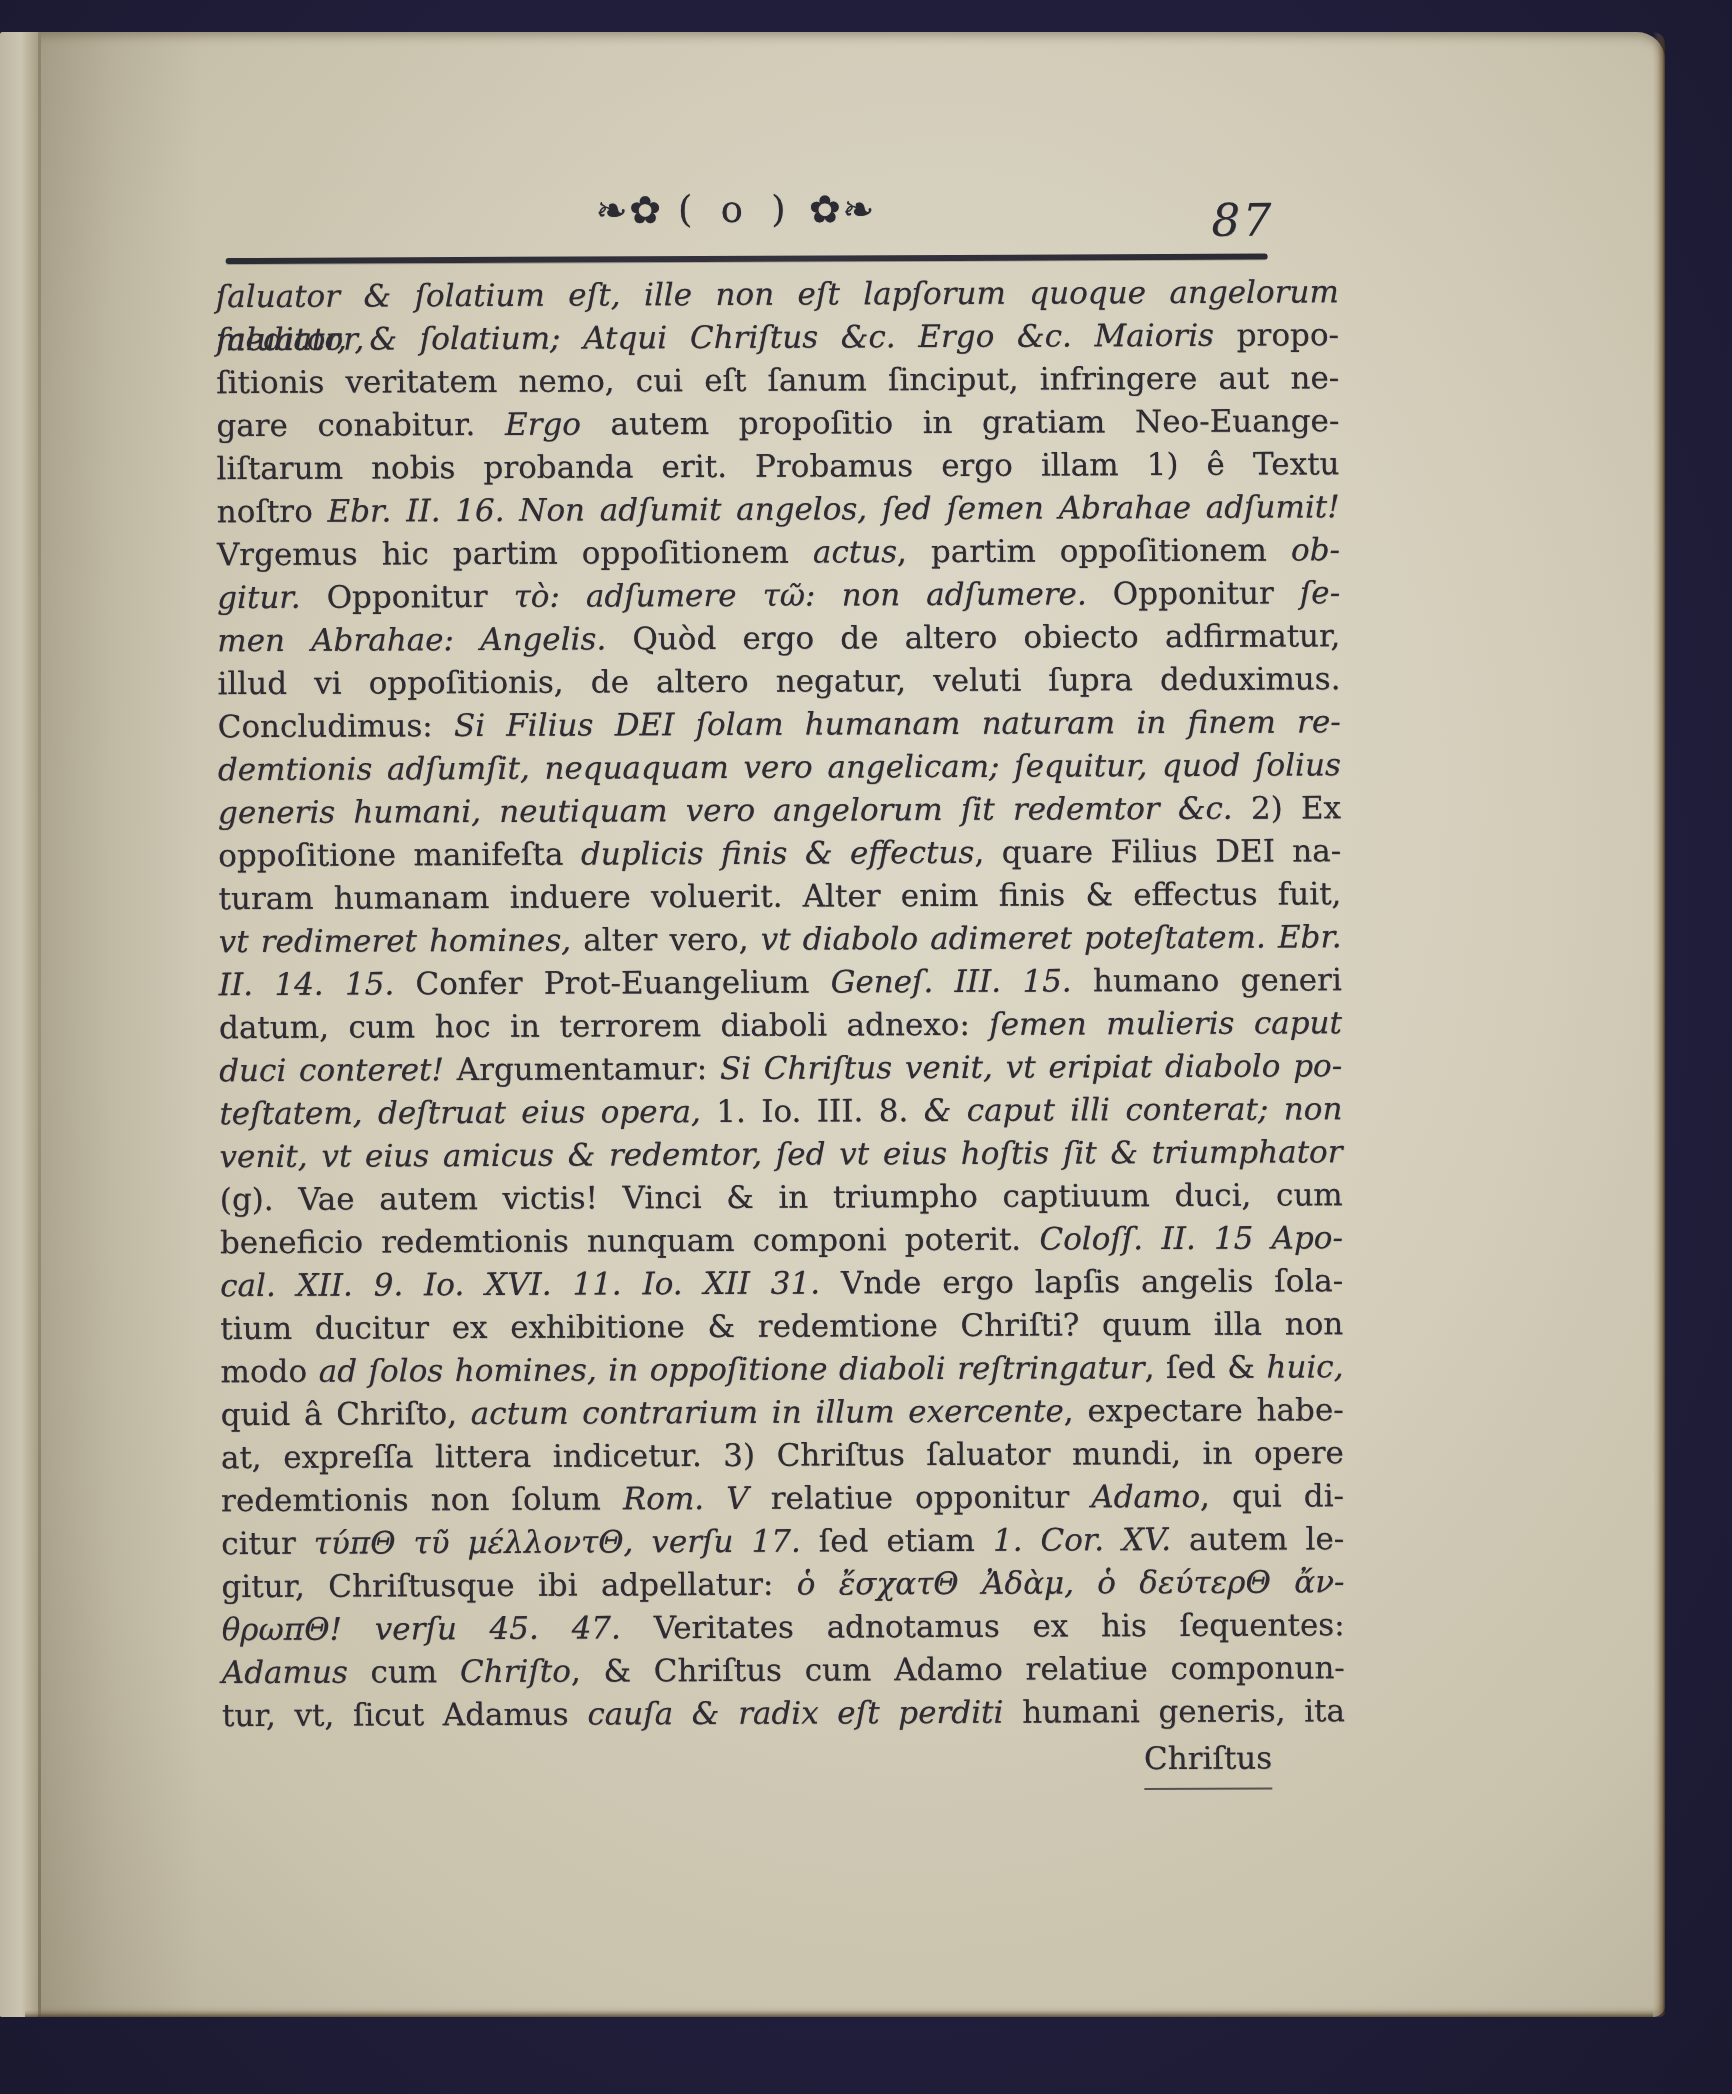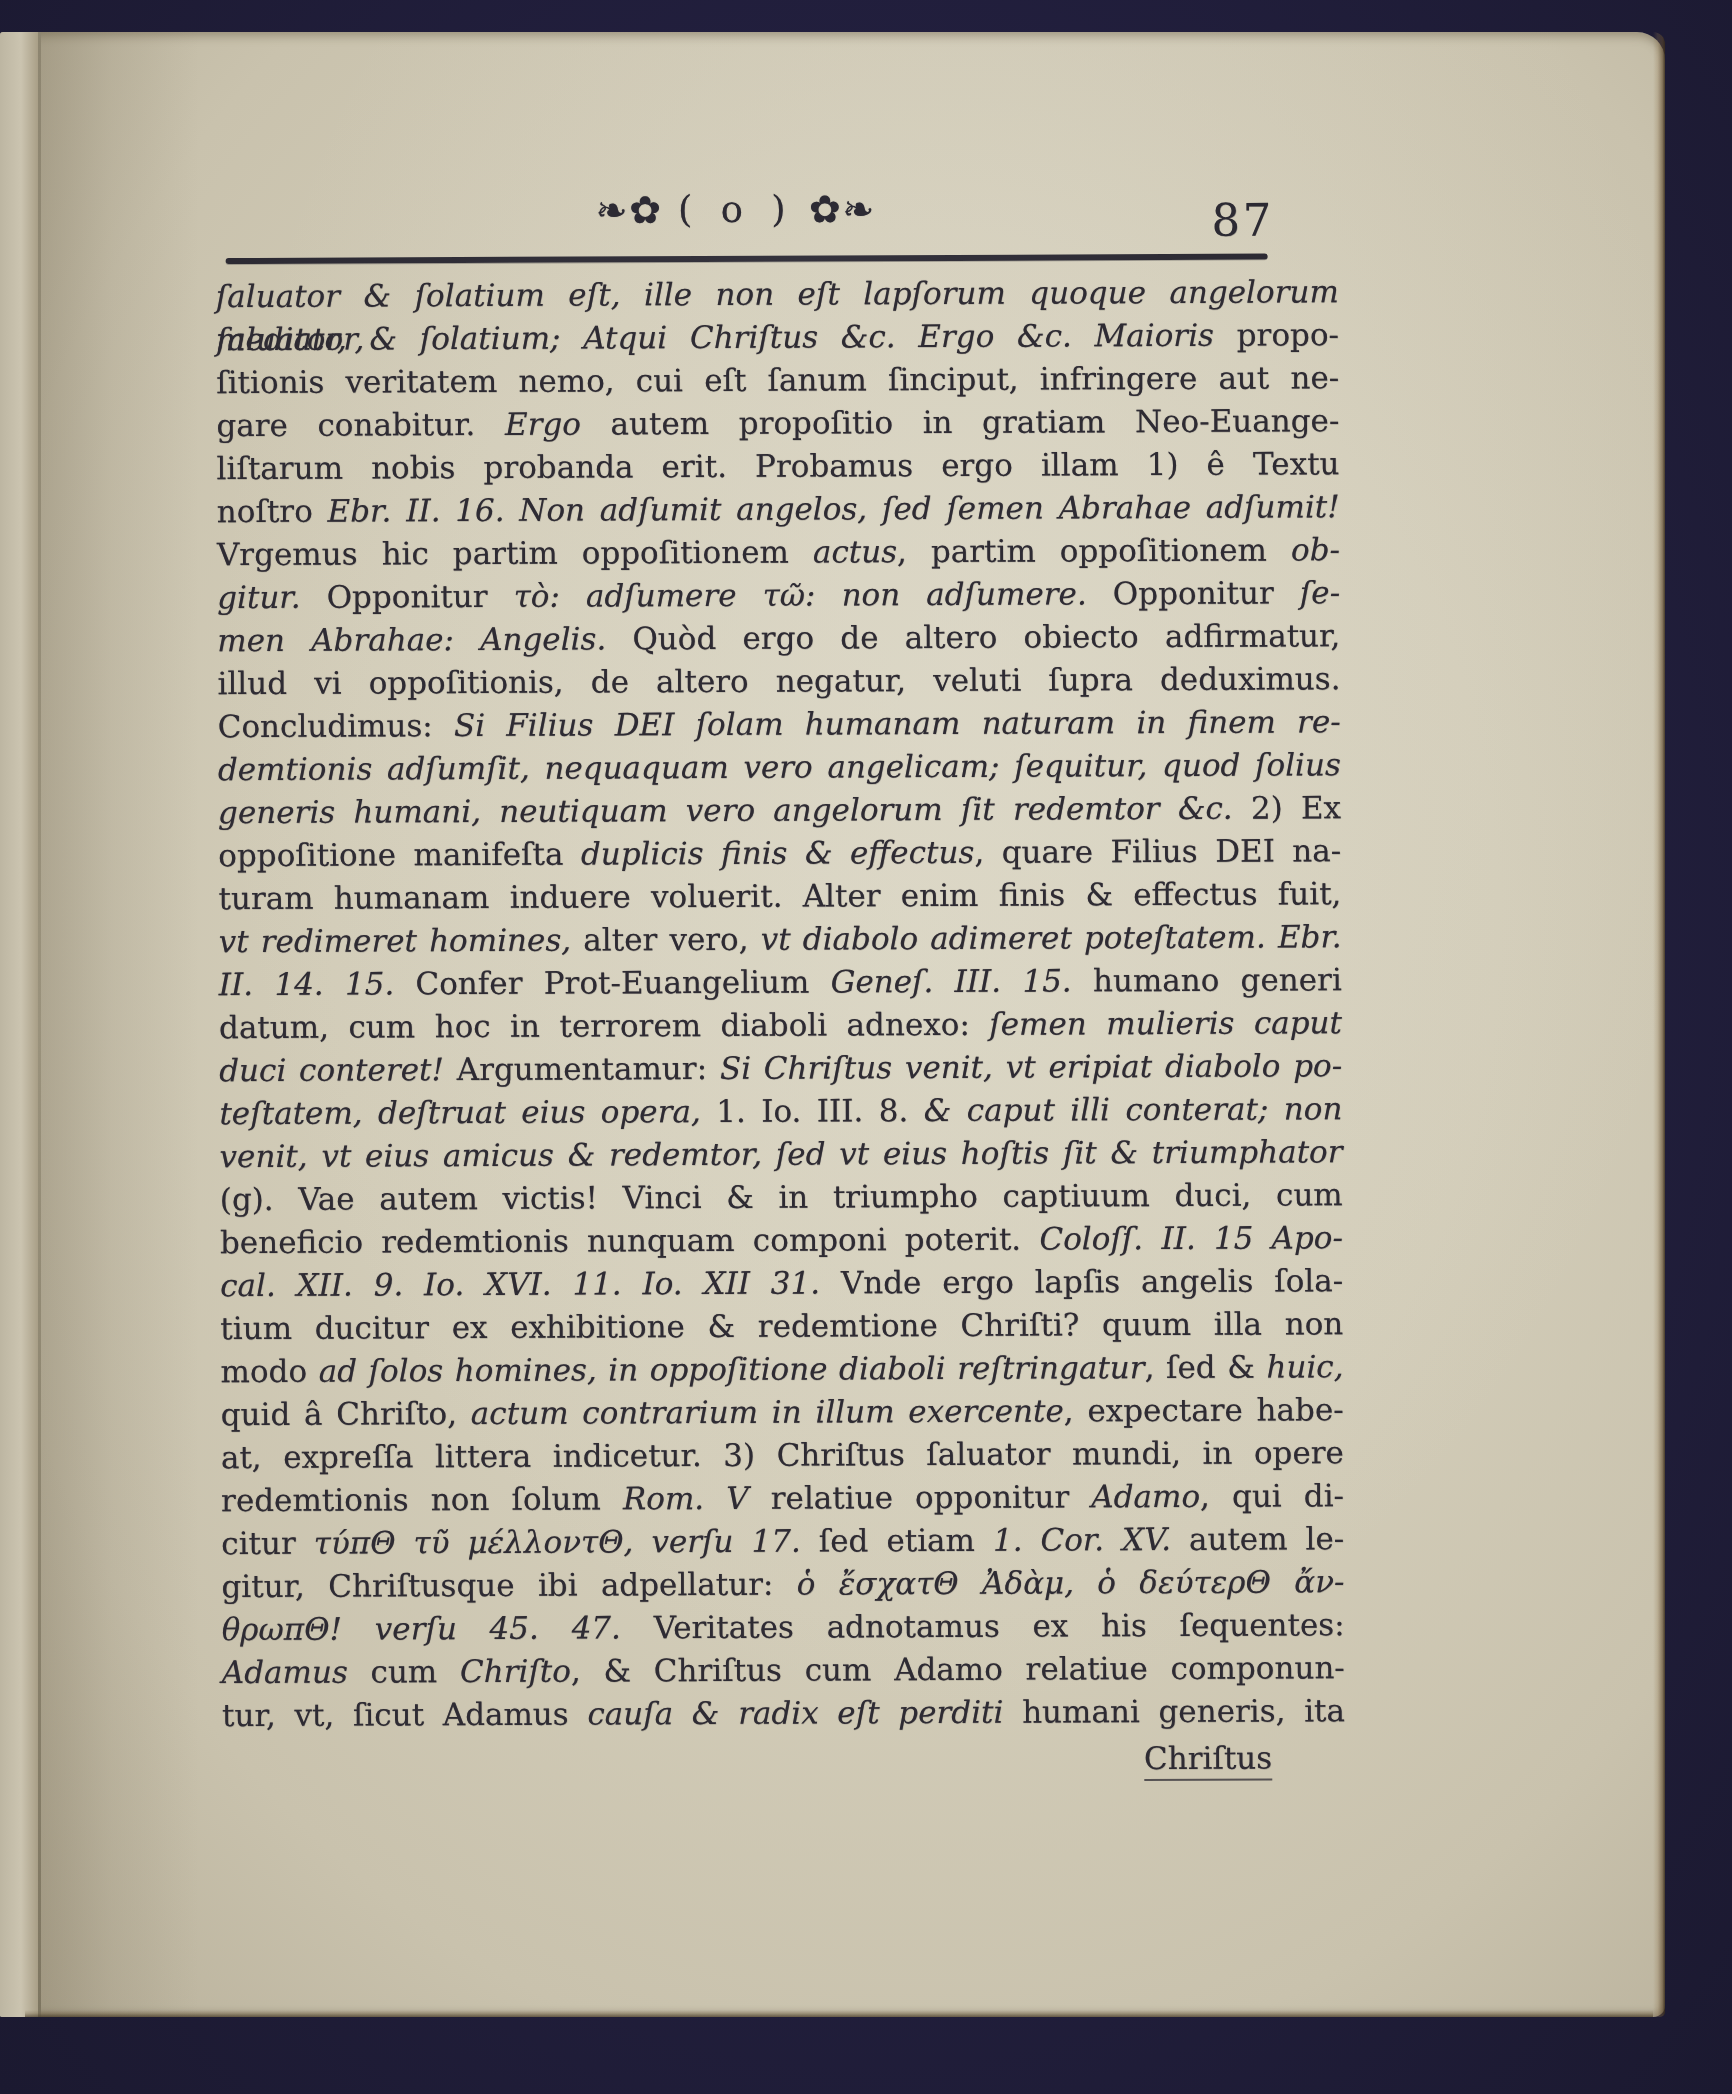--- a/index.html
+++ b/index.html
@@ -43,40 +43,40 @@
 
   .ornament-row{
     position:absolute;left:540px;top:155px;width:399px;
     display:flex;justify-content:center;align-items:center;gap:15px;
     color:#2c2a33;text-shadow:0 0 0.8px rgba(44,42,51,.6);
   }
   .ornament-glyph{font-family:"DejaVu Sans",sans-serif;font-size:38px;line-height:50px;letter-spacing:1.7px;}
   .ornament-paren{font-size:37px;line-height:50px;letter-spacing:8.3px;}
   .page-number{
     position:absolute;left:1215px;top:166px;font-size:45px;letter-spacing:2.5px;
-    color:#2c2a33;text-shadow:0.4px 0.4px 0 rgba(44,42,51,.35);
+    color:#2c2a33;text-shadow:0.4px 0.4px 0 rgba(44,42,51,.35);font-style:italic;
   }
   .rule{
     position:absolute;left:229px;top:226px;width:1042px;height:5.8px;
     background:linear-gradient(90deg,#2c2a33 0%, #34323c 55%, #2c2a33 100%);
     border-radius:3.3px;
     box-shadow:0 0.8px 0 rgba(44,42,51,.3);
   }
   .text-block{
     position:absolute;left:219px;top:243px;width:1123px;
     font-size:31px;color:#2e2b33;
     text-shadow:0 0 0.8px rgba(46,43,51,.45), 0.4px 0.6px 0 rgba(46,43,51,.18);
   }
   .line{
     height:43px;line-height:43px;white-space:normal;
     text-align:justify;text-align-last:justify;
   }
   .line span.i,.line span.g{font-style:italic;}
   .catchword-row{height:45px;line-height:45px;text-align:right;padding-right:73px;margin-top:3.3px;}
-  .catchword-row .cw{border-bottom:2.5px solid rgba(46,43,51,.75);padding-bottom:3px;}
+  .catchword-row .cw{border-bottom:2.5px solid rgba(46,43,51,.75);padding-bottom:12px;}
 </style>
 </head>
 <body>
 
 <div class="page">
   <div class="sliver"></div>
   <div class="crease"></div>
   <div class="gutter-shade"></div>
 
   <div class="tilt">

